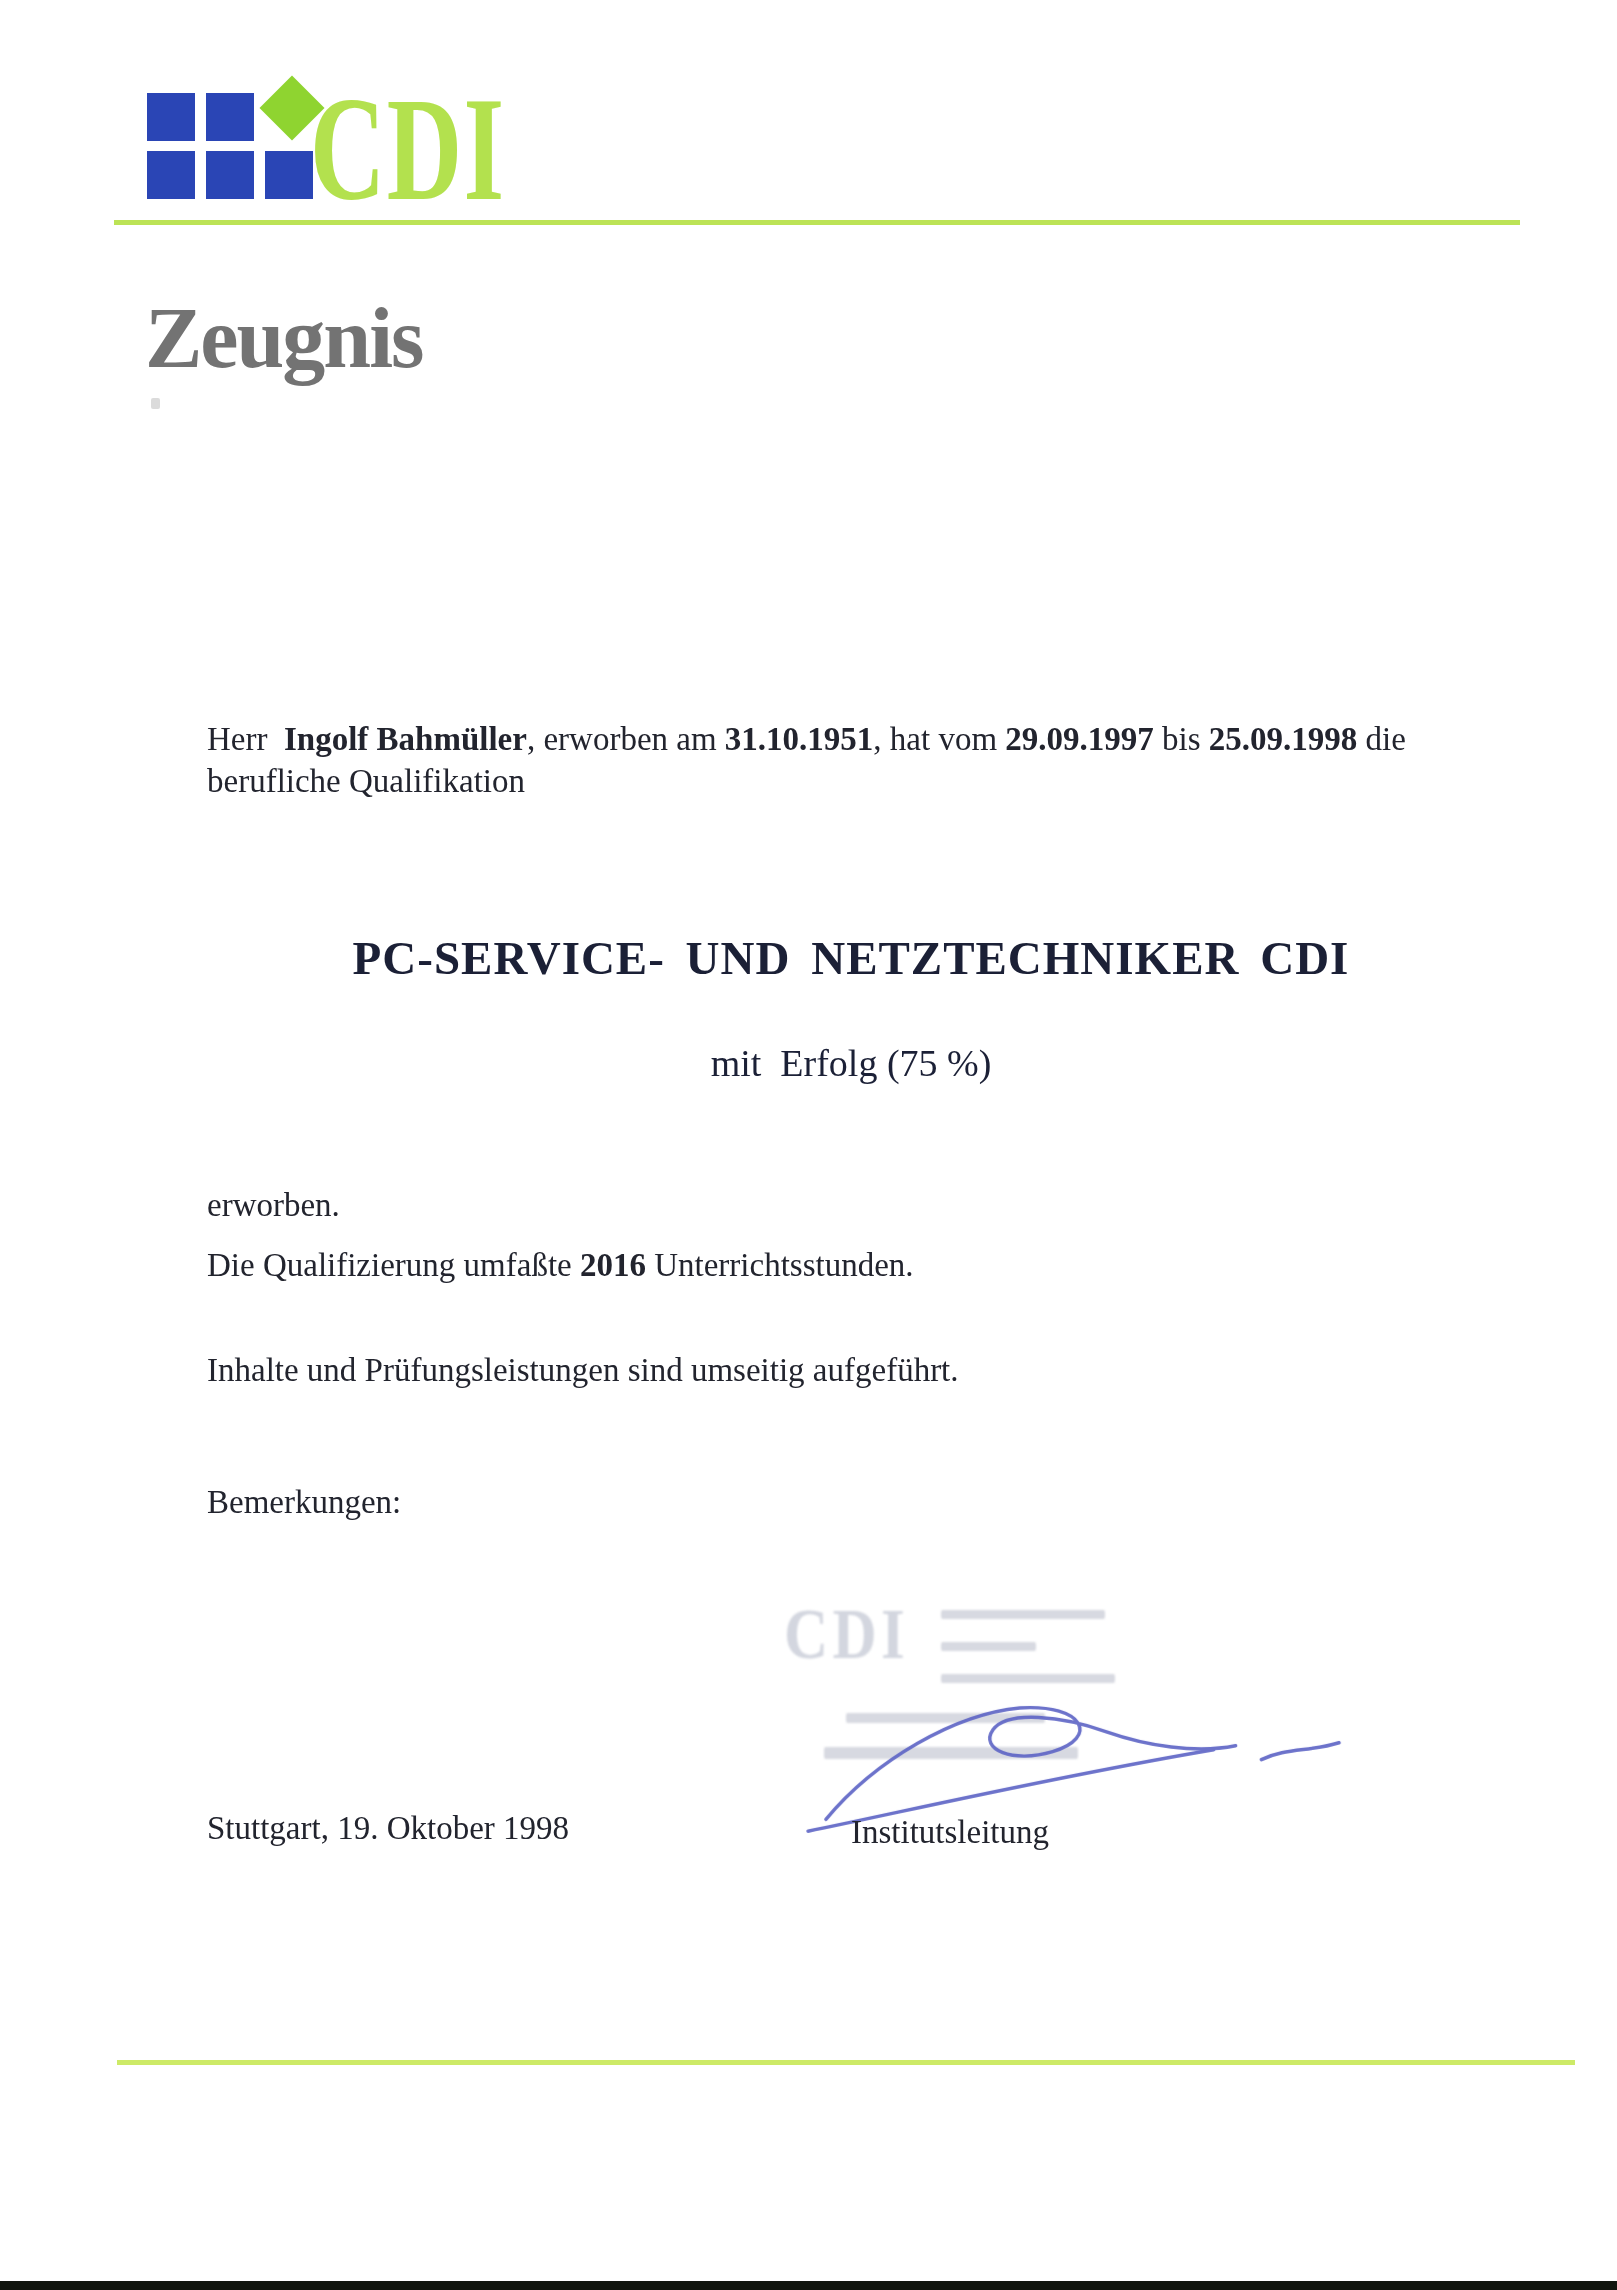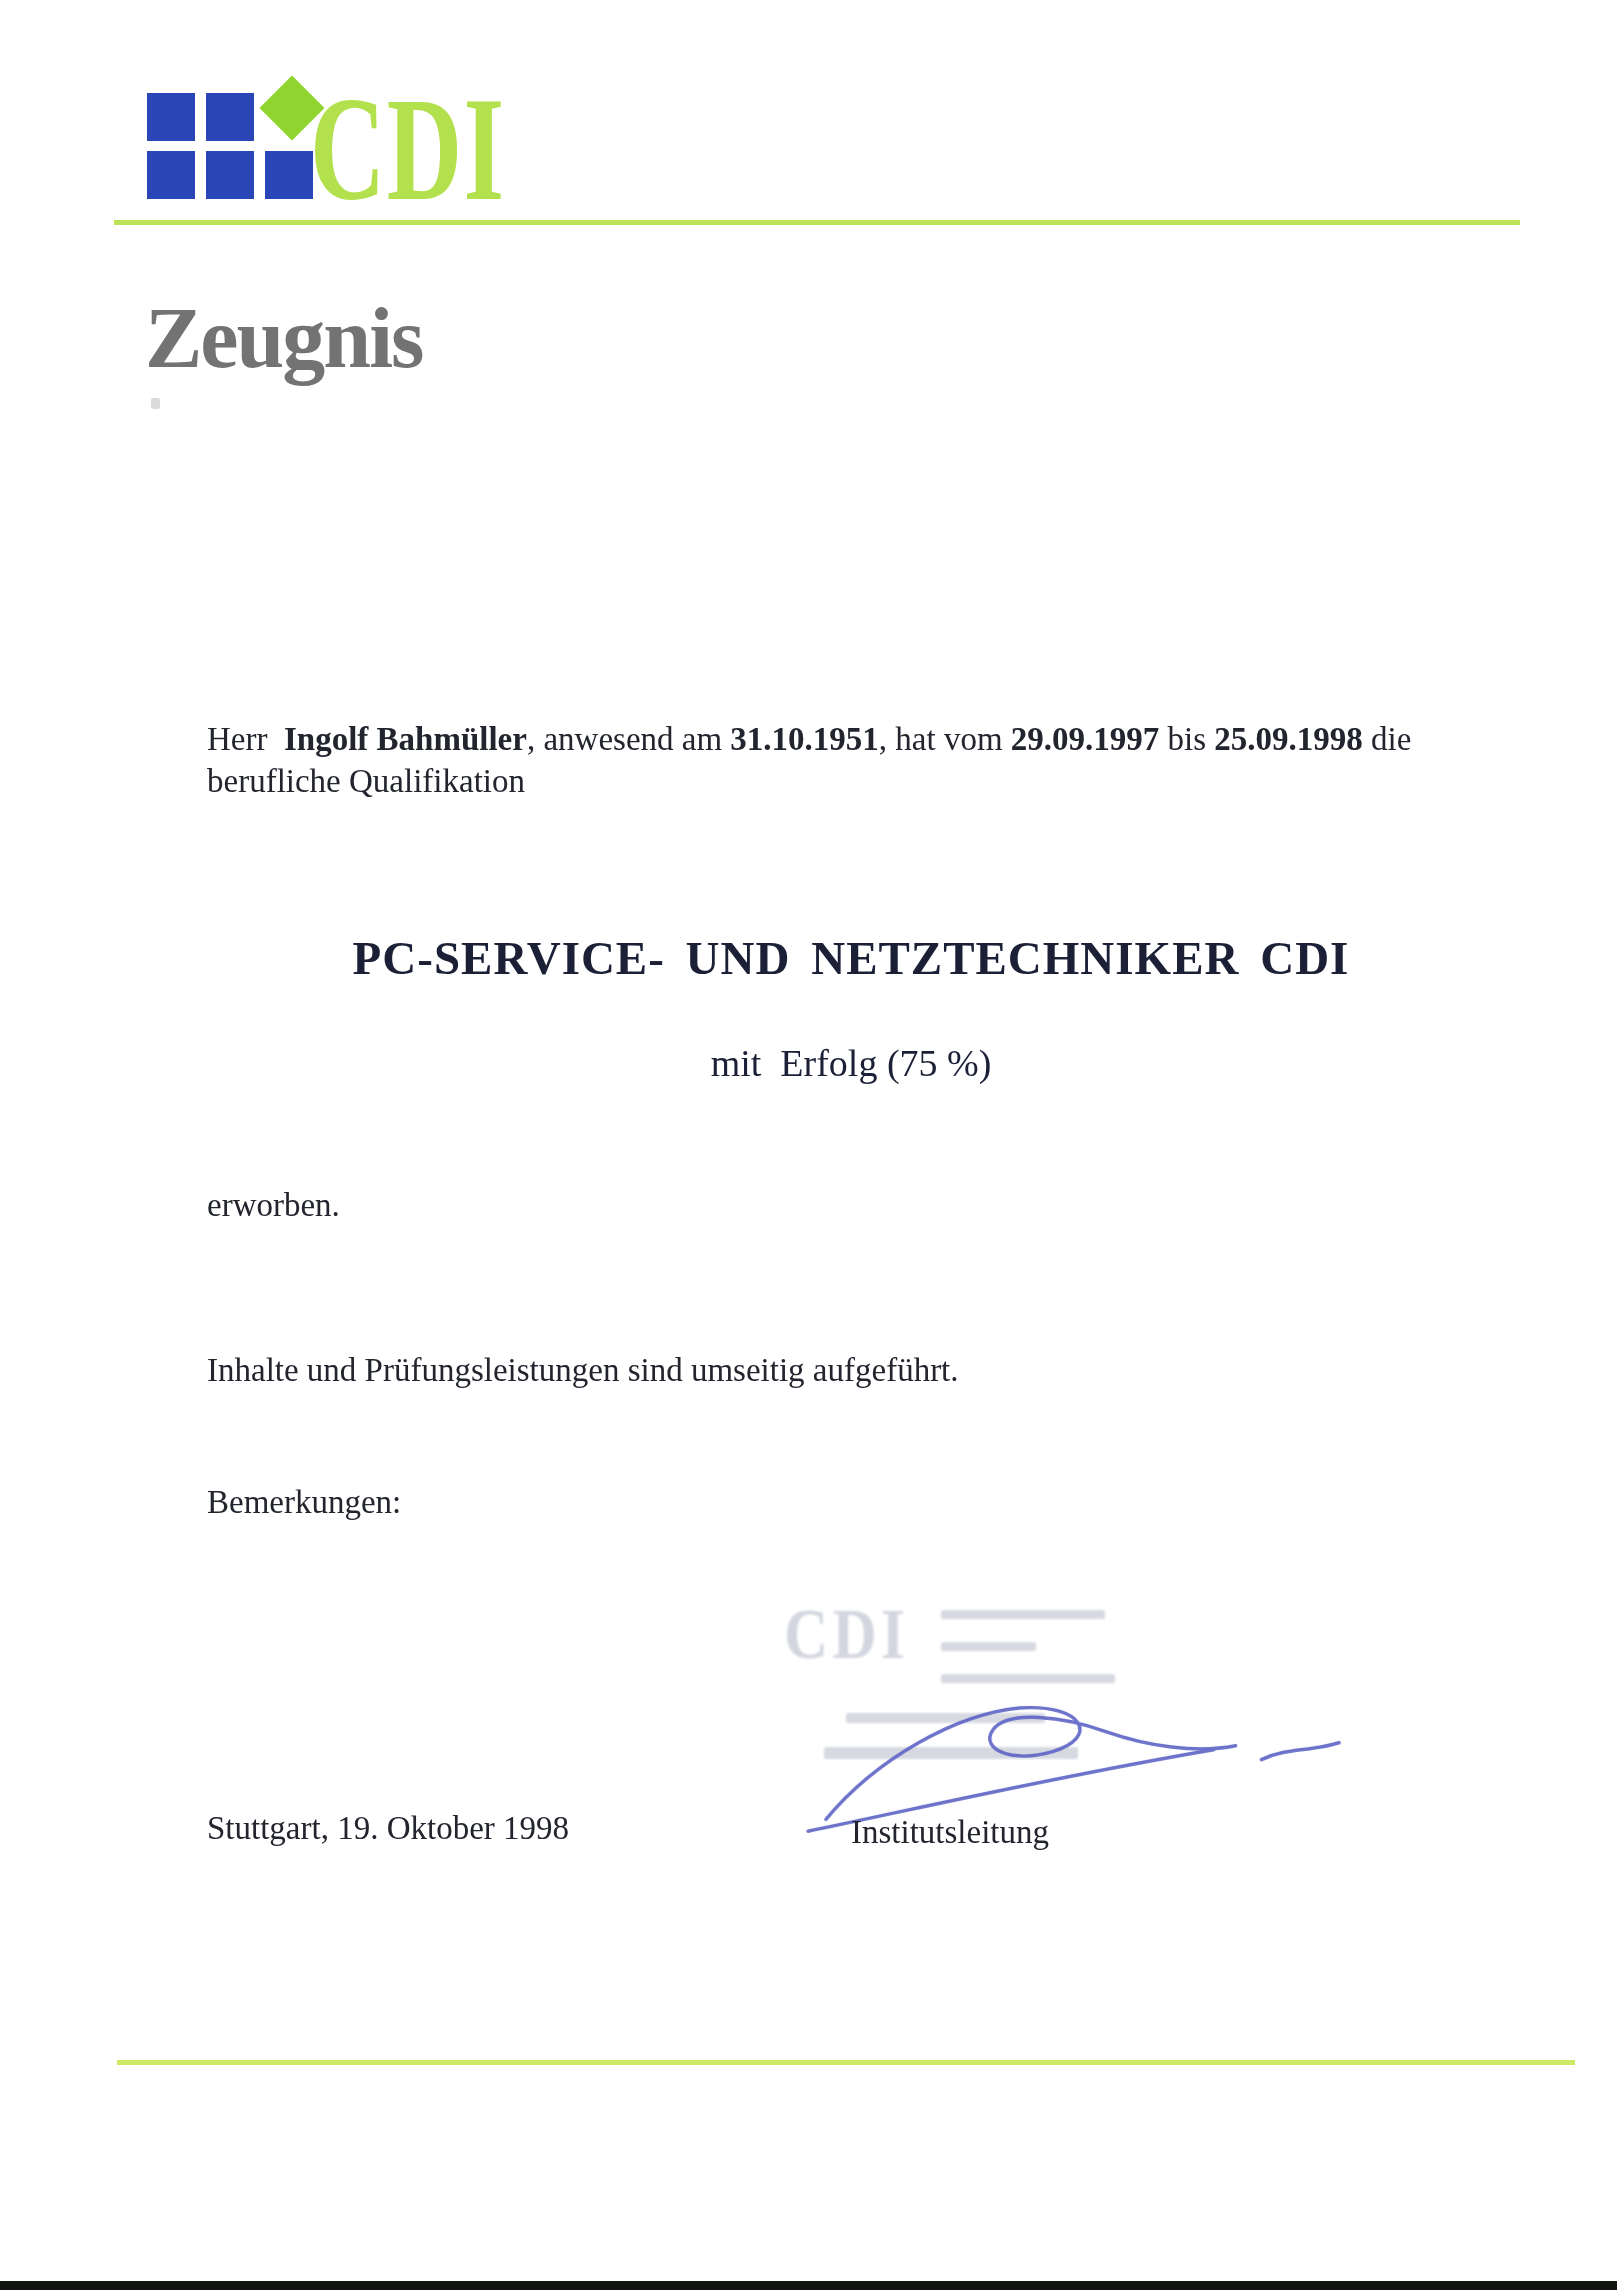--- a/index.html
+++ b/index.html
@@ -60,31 +60,32 @@
   <div class="logo-diamond" style="left: 269px; top: 85px; background: rgb(143, 212, 48);"></div>
   <div class="logo-text" style="color: rgb(179, 225, 78);">CDI</div>
 </div>
 
 <div class="rule" style="left: 114px; top: 220px; width: 1406px; background: rgb(188, 227, 86);"></div>
 
 <div class="doc-title" style="color: #737373;">Zeugnis</div>
 <div class="speck"></div>
 
 <div class="body-text" style="left:207px;top:718px;width:1254px">
-  <div><span>Herr&nbsp; </span><span class="b">Ingolf Bahmüller</span><span>, anwesend am </span><span class="b">31.10.1951</span><span>, hat vom </span><span class="b">29.09.1997</span><span> bis </span><span class="b">25.09.1998</span><span> die</span></div>
+  <div><span>Herr&nbsp; </span><span class="b">Ingolf Bahmüller</span><span>, erworben am </span><span class="b">31.10.1951</span><span>, hat vom </span><span class="b">29.09.1997</span><span> bis </span><span class="b">25.09.1998</span><span> die</span></div>
   <div>berufliche Qualifikation</div>
 </div>
 
 <div class="center-band qual-title" style="top:933px">PC-SERVICE- UND NETZTECHNIKER CDI</div>
 
 <div class="center-band grade" style="top:1043px">mit&nbsp; Erfolg (75 %)</div>
 
 <div class="body-text" style="left:207px;top:1184px">erworben.</div>
 
 <div class="body-text" style="left:207px;top:1244px;width:1294px">
+  <div><span>Die Qualifizierung umfaßte </span><span class="b">2016</span><span> Unterrichtsstunden.</span></div>
 </div>
 
 <div class="body-text" style="left:207px;top:1349px">Inhalte und Prüfungsleistungen sind umseitig aufgeführt.</div>
 
 <div class="body-text" style="left:207px;top:1481px">Bemerkungen:</div>
 
 <div class="stamp">
   <div class="stamp-cdi">CDI</div>
   <div class="stamp-bar" style="left:157px;top:20px;width:164px;height:9px"></div>
   <div class="stamp-bar" style="left:157px;top:52px;width:95px;height:9px"></div>

